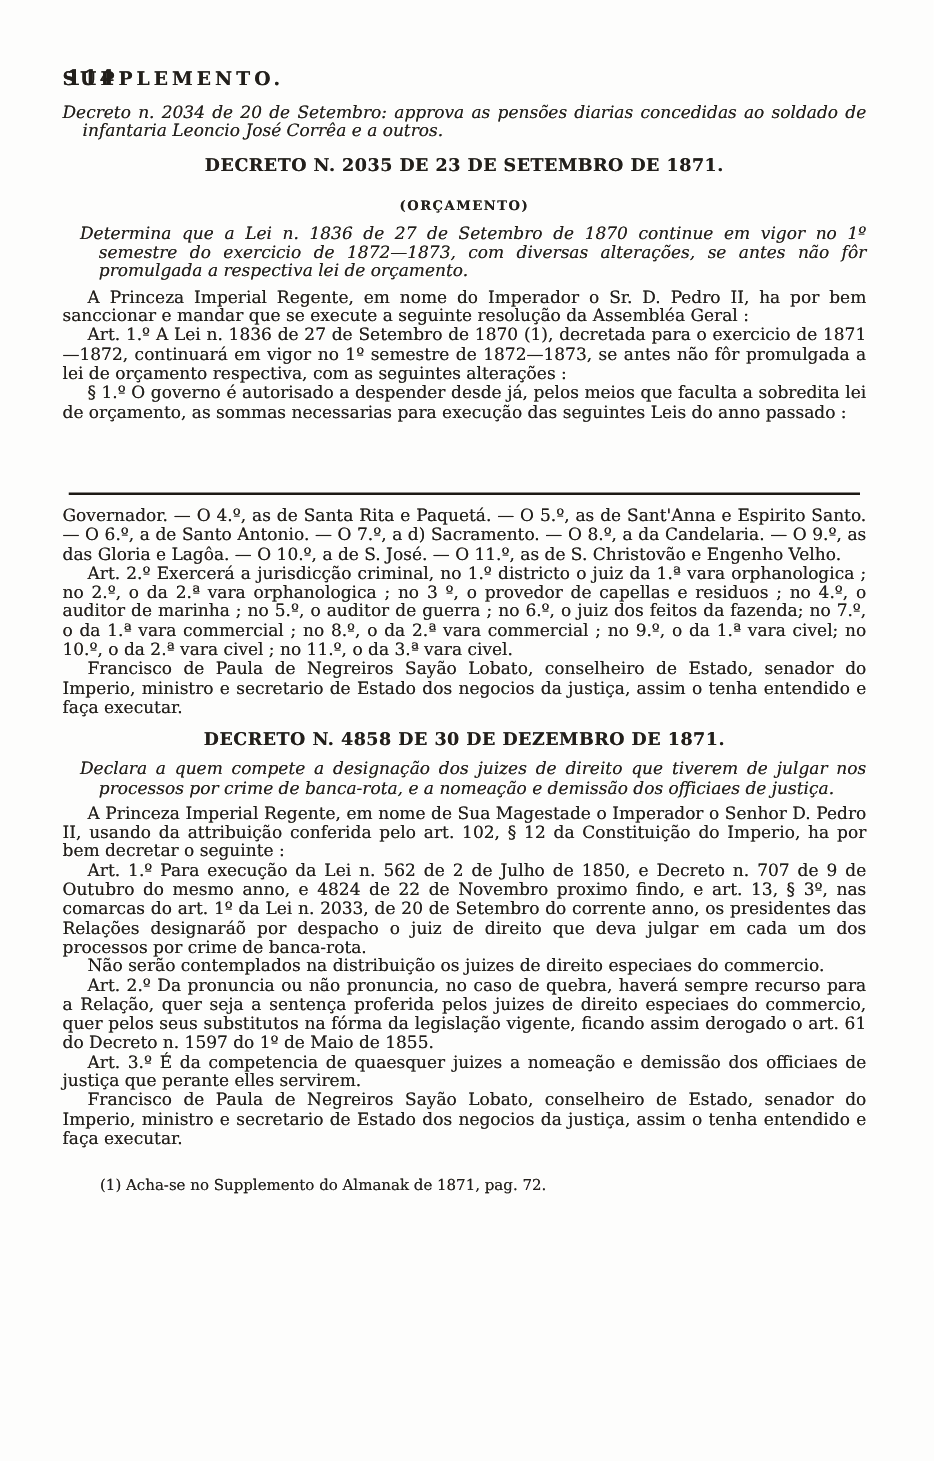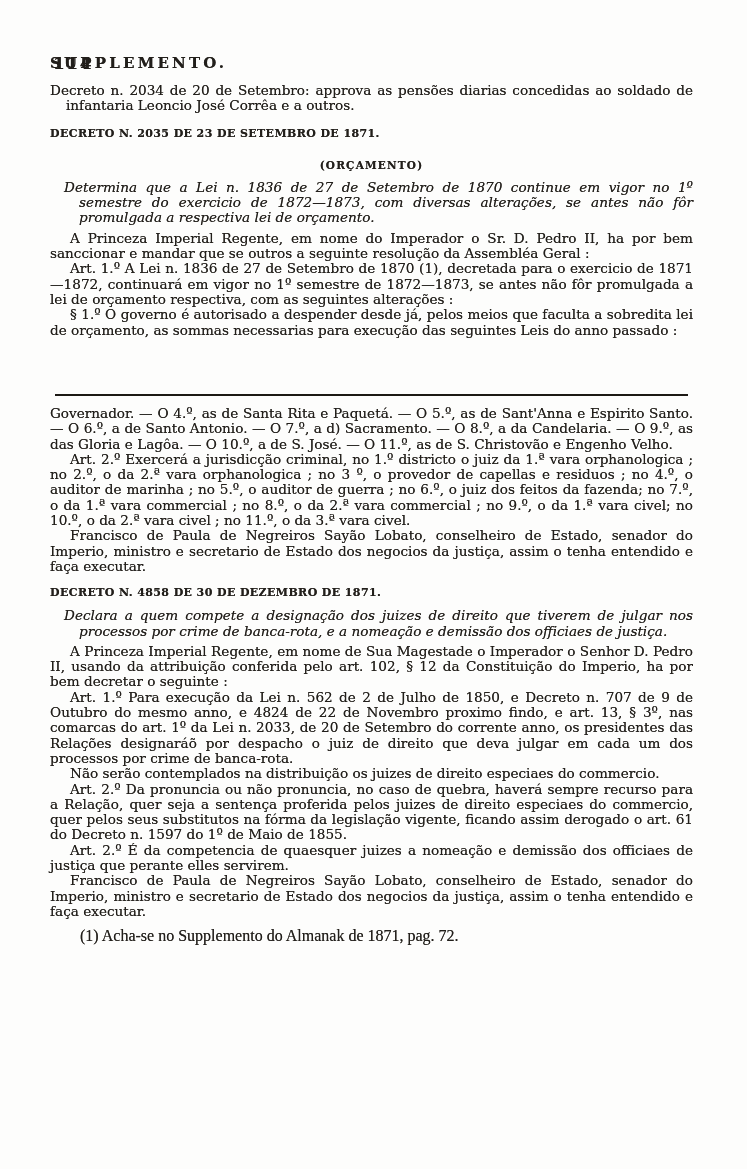--- a/index.html
+++ b/index.html
@@ -44,26 +44,27 @@
     text-align: left;
     font-size: 15px;
     font-weight: bold;
     letter-spacing: 3.2px;
   }
   .entry {
     margin-top: 6px;
     padding-left: 16px;
     text-indent: -16px;
     text-align: justify;
+    font-style: italic;
   }
   .d-heading {
     margin-top: 11px;
-    text-align: left;
+    text-align: center;
     font-weight: bold;
-    font-size: 11px;
+    font-size: 14px;
     letter-spacing: 0.4px;
     line-height: 17px;
   }
   .d-heading.d2 { margin-top: 10px; }
   .d-kicker {
     margin-top: 16px;
     text-align: center;
     font-weight: bold;
     font-size: 10.5px;
     letter-spacing: 1.2px;
@@ -76,58 +77,57 @@
     text-indent: -15px;
     text-align: justify;
   }
   .p {
     text-indent: 20px;
     text-align: justify;
   }
   .p.noindent { text-indent: 0; }
   .sig { font-style: italic; }
   .footnote {
-    margin-top: 9px;
+    margin-top: 22px;
     padding-left: 30px;
-    font-size: 16px;
-    font-family: Liberation Serif, serif;
+    font-size: 12px;
   }
 </style>
 </head>
 <body>
 
 <div class="page">
 
   <section class="layer block-a">
     <div class="header">
       <span class="pagenum">114</span>
       <div class="title">SUPPLEMENTO.</div>
     </div>
     <p class="entry">Decreto n. 2034 de 20 de Setembro: approva as pensões diarias concedidas ao soldado de infantaria Leoncio José Corrêa e a outros.</p>
 
     <h2 class="d-heading">DECRETO N. 2035 DE 23 DE SETEMBRO DE 1871.</h2>
     <div class="d-kicker">(ORÇAMENTO)</div>
     <p class="d-summary">Determina que a Lei n. 1836 de 27 de Setembro de 1870 continue em vigor no 1º semestre do exercicio de 1872—1873, com diversas alterações, se antes não fôr promulgada a respectiva lei de orçamento.</p>
-    <p class="p">A Princeza Imperial Regente, em nome do Imperador o Sr. D. Pedro II, ha por bem sanccionar e mandar que se outros a seguinte resolução da Assembléa Geral :</p>
+    <p class="p">A Princeza Imperial Regente, em nome do Imperador o Sr. D. Pedro II, ha por bem sanccionar e mandar que se execute a seguinte resolução da Assembléa Geral :</p>
     <p class="p">Art. 1.º A Lei n. 1836 de 27 de Setembro de 1870 (1), decretada para o exercicio de 1871—1872, continuará em vigor no 1º semestre de 1872—1873, se antes não fôr promulgada a lei de orçamento respectiva, com as seguintes alterações :</p>
     <p class="p">§ 1.º O governo é autorisado a despender desde já, pelos meios que faculta a sobredita lei de orçamento, as sommas necessarias para execução das seguintes Leis do anno passado :</p>
   </section>
 
   <div class="rule"></div>
 
   <section class="layer block-b">
     <p class="p noindent">Governador. — O 4.º, as de Santa Rita e Paquetá. — O 5.º, as de Sant'Anna e Espirito Santo. — O 6.º, a de Santo Antonio. — O 7.º, a d) Sacramento. — O 8.º, a da Candelaria. — O 9.º, as das Gloria e Lagôa. — O 10.º, a de S. José. — O 11.º, as de S. Christovão e Engenho Velho.</p>
     <p class="p">Art. 2.º Exercerá a jurisdicção criminal, no 1.º districto o juiz da 1.ª vara orphanologica ; no 2.º, o da 2.ª vara orphanologica ; no 3 º, o provedor de capellas e residuos ; no 4.º, o auditor de marinha ; no 5.º, o auditor de guerra ; no 6.º, o juiz dos feitos da fazenda; no 7.º, o da 1.ª vara commercial ; no 8.º, o da 2.ª vara commercial ; no 9.º, o da 1.ª vara civel; no 10.º, o da 2.ª vara civel ; no 11.º, o da 3.ª vara civel.</p>
     <p class="p">Francisco de Paula de Negreiros Sayão Lobato, conselheiro de Estado, senador do Imperio, ministro e secretario de Estado dos negocios da justiça, assim o tenha entendido e faça executar.</p>
 
     <h2 class="d-heading d2">DECRETO N. 4858 DE 30 DE DEZEMBRO DE 1871.</h2>
     <p class="d-summary">Declara a quem compete a designação dos juizes de direito que tiverem de julgar nos processos por crime de banca-rota, e a nomeação e demissão dos officiaes de justiça.</p>
     <p class="p">A Princeza Imperial Regente, em nome de Sua Magestade o Imperador o Senhor D. Pedro II, usando da attribuição conferida pelo art. 102, § 12 da Constituição do Imperio, ha por bem decretar o seguinte :</p>
     <p class="p">Art. 1.º Para execução da Lei n. 562 de 2 de Julho de 1850, e Decreto n. 707 de 9 de Outubro do mesmo anno, e 4824 de 22 de Novembro proximo findo, e art. 13, § 3º, nas comarcas do art. 1º da Lei n. 2033, de 20 de Setembro do corrente anno, os presidentes das Relações designaráõ por despacho o juiz de direito que deva julgar em cada um dos processos por crime de banca-rota.</p>
     <p class="p">Não serão contemplados na distribuição os juizes de direito especiaes do commercio.</p>
     <p class="p">Art. 2.º Da pronuncia ou não pronuncia, no caso de quebra, haverá sempre recurso para a Relação, quer seja a sentença proferida pelos juizes de direito especiaes do commercio, quer pelos seus substitutos na fórma da legislação vigente, ficando assim derogado o art. 61 do Decreto n. 1597 do 1º de Maio de 1855.</p>
-    <p class="p">Art. 2.º É da competencia de quaesquer juizes a nomeação e demissão dos officiaes de justiça que perante elles servirem.</p>
+    <p class="p">Art. 3.º É da competencia de quaesquer juizes a nomeação e demissão dos officiaes de justiça que perante elles servirem.</p>
     <p class="p">Francisco de Paula de Negreiros Sayão Lobato, conselheiro de Estado, senador do Imperio, ministro e secretario de Estado dos negocios da justiça, assim o tenha entendido e faça executar.</p>
 
     <p class="footnote">(1) Acha-se no Supplemento do Almanak de 1871, pag. 72.</p>
   </section>
 
 </div>
 
 </body></html>

